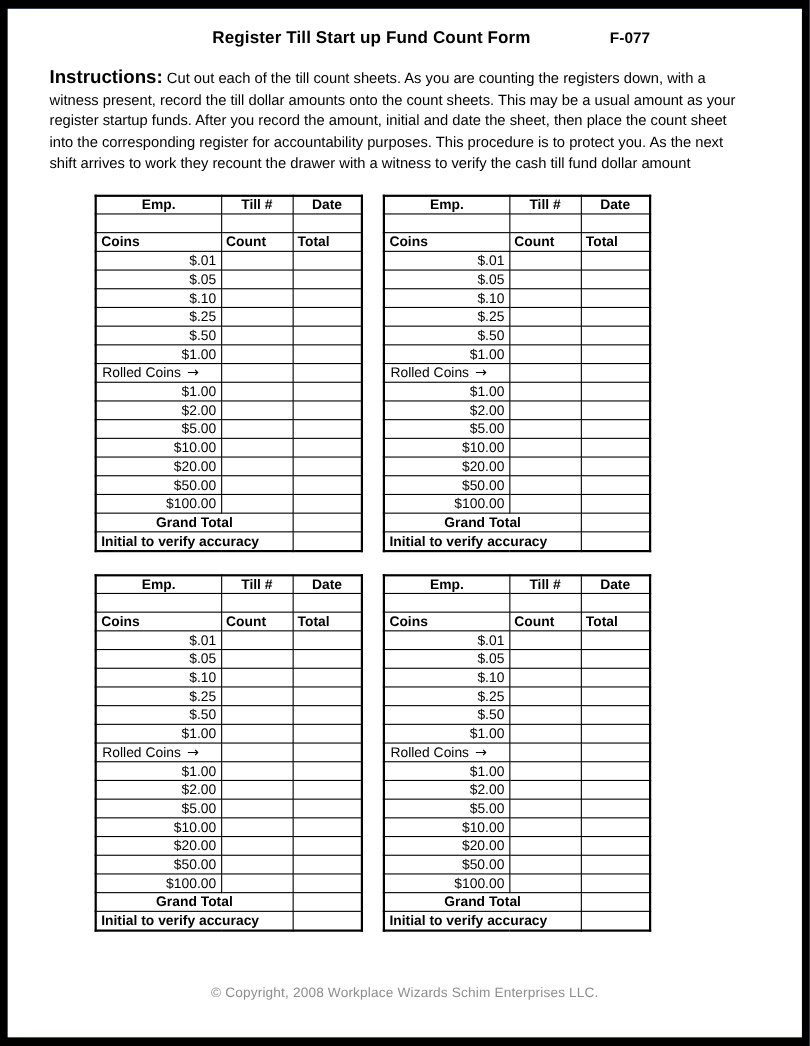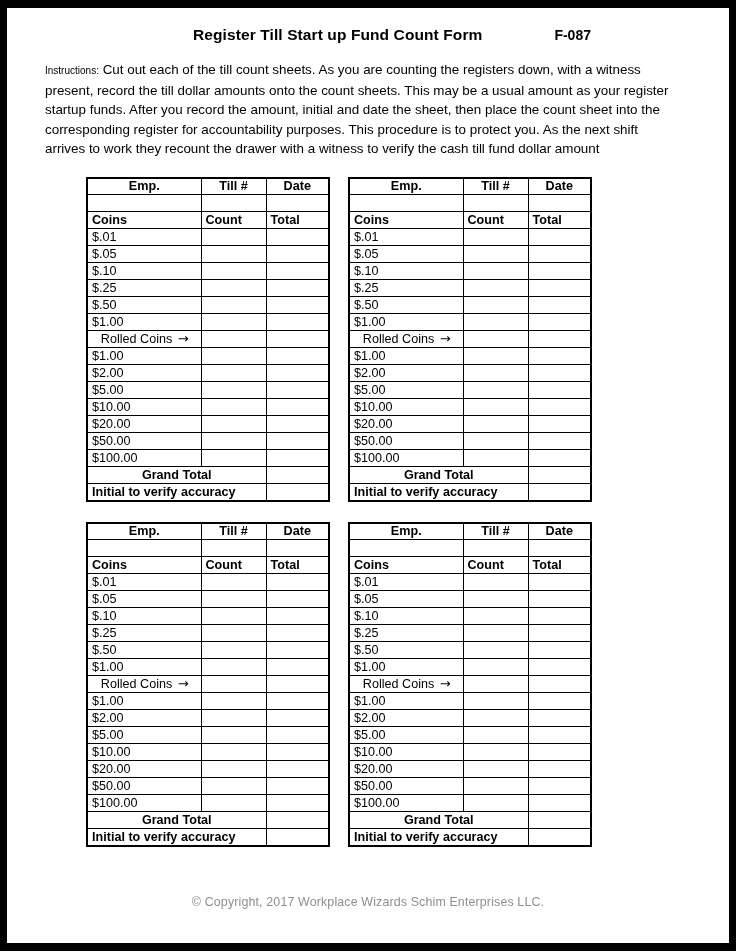--- a/index.html
+++ b/index.html
@@ -55,22 +55,22 @@
   
   .instructions {
     font-size: 13.4px;
     line-height: 19.6px;
     color: #000;
     padding: 0 30px 0 12px;
     margin-bottom: 18px;
     text-align: left;
   }
   .instructions .lead {
-    font-weight: normal;
-    font-size: 10px;
+    font-weight: bold;
+    font-size: 17px;
   }
 
   
   .sheets {
     display: grid;
     grid-template-columns: 242px 242px;
     column-gap: 31px;
     row-gap: 22px;
     padding-left: 53px;
     gap: 20px;
@@ -115,24 +115,25 @@
     height: 19px;
   }
   
   td.blank {
     background: #ffffff;
     height: 18px;
   }
   
   td.denom {
     background: #ededed;
+    text-align: right;
     padding-right: 6px;
   }
   td.denom.rolled {
-    text-align: center;
+    text-align: left;
     padding-left: 5px;
   }
   td.fill {
     background: #ffffff;
   }
   td.grand {
     background: #e9e9e9;
     text-align: center;
     font-weight: bold;
     padding-right: 6px;
@@ -164,21 +165,21 @@
   }
 </style>
 </head>
 <body>
 
 <div class="page">
   <div class="inner">
 
     <div class="doc-header">
       <div class="doc-title">Register Till Start up Fund Count Form</div>
-      <div class="doc-code">F-087</div>
+      <div class="doc-code">F-077</div>
     </div>
 
     <p class="instructions"><span class="lead">Instructions:</span><span> Cut out each of the till count sheets. As you are counting the registers down, with a witness present, record the till dollar amounts onto the count sheets. This may be a usual amount as your register startup funds. After you record the amount, initial and date the sheet, then place the count sheet into the corresponding register for accountability purposes. This procedure is to protect you. As the next shift arrives to work they recount the drawer with a witness to verify the cash till fund dollar amount</span></p>
 
     <div class="sheets">
 
   <table class="count-sheet">
     <colgroup>
       <col class="c-label">
             <col class="c-count">
@@ -588,16 +589,16 @@
         <td class="fill"></td>
       </tr>
       <tr>
         <td class="initial" colspan="2">Initial to verify accuracy</td>
         <td class="fill"></td>
       </tr>
     </tbody>
   </table>
 </div>
 
-    <div class="doc-footer">© Copyright, 2017 Workplace Wizards Schim Enterprises LLC.</div>
+    <div class="doc-footer">© Copyright, 2008 Workplace Wizards Schim Enterprises LLC.</div>
 
   </div>
 </div>
 
 </body></html>

